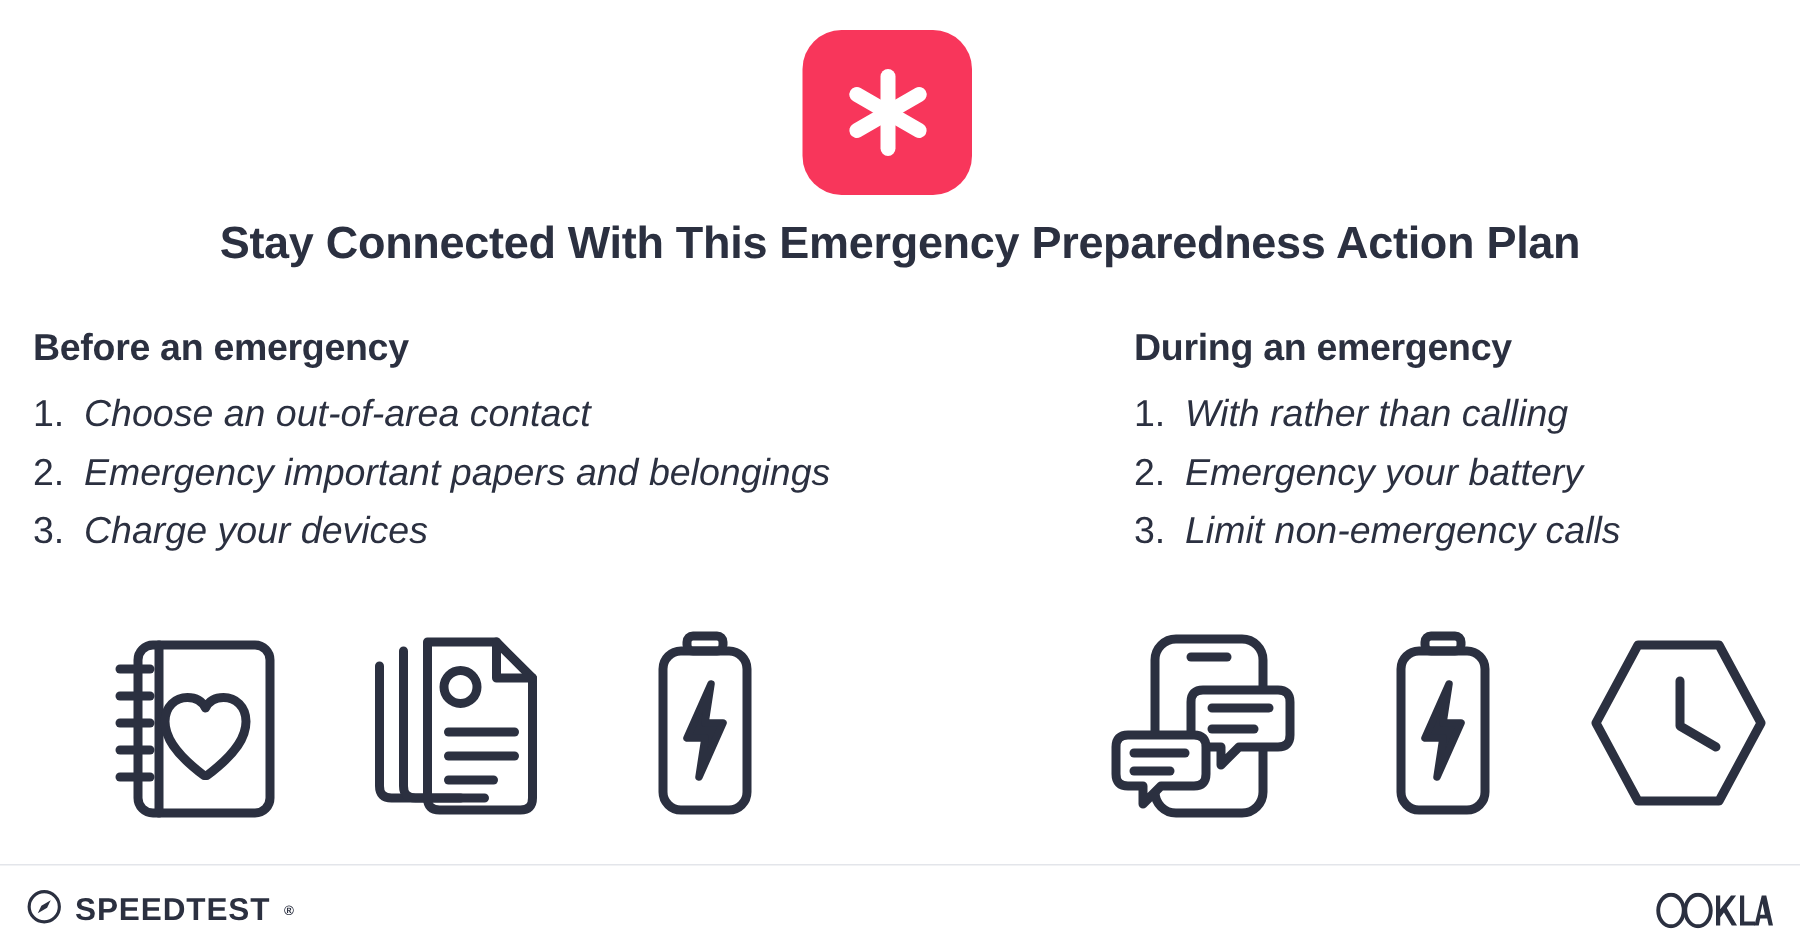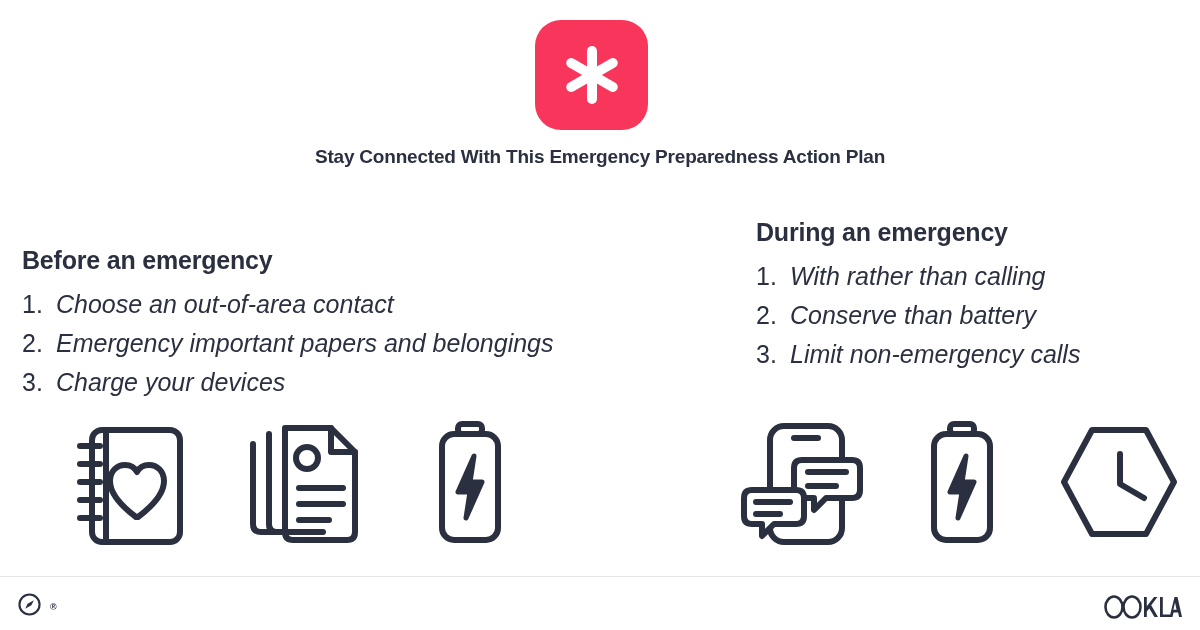--- a/index.html
+++ b/index.html
@@ -36,32 +36,32 @@
   }
   .badge svg { display: block; }
 
   
   .headline {
     position: absolute;
     left: 0;
     top: 146px;
     width: 1200px;
     text-align: center;
-    font-size: 19px;
+    font-size: 30px;
     font-weight: bold;
     letter-spacing: -0.2px;
     color: #2b3040;
   }
 
   
   .col {
     position: absolute;
     top: 218px;
   }
-  .col-left { left: 22px; width: 740px; margin-top: 28px; }
+  .col-left { left: 22px; width: 740px; }
   .col-right { left: 756px; width: 420px; }
 
   .col-title {
     font-size: 25px;
     font-weight: bold;
     color: #2b3040;
     margin-bottom: 10px;
     letter-spacing: -0.2px;
   }
   ol.items {
@@ -187,21 +187,21 @@
 
   <div class="col col-right">
     <div class="col-title">During an emergency</div>
     <ol class="items">
       <li>
         <span class="num">1.</span>
         <span class="txt">With rather than calling</span>
       </li>
       <li>
         <span class="num">2.</span>
-        <span class="txt">Conserve than battery</span>
+        <span class="txt">Emergency your battery</span>
       </li>
       <li>
         <span class="num">3.</span>
         <span class="txt">Limit non-emergency calls</span>
       </li>
     </ol>
   </div>
 
   <div class="icons icons-left">
     <div class="icon-cell">
@@ -267,20 +267,21 @@
 
   <div class="footer-rule"></div>
 
   <div class="brand">
     <span>
       <svg width="23" height="23" viewBox="0 0 24 24" aria-hidden="true">
         <circle cx="12" cy="12" r="10.5" fill="none" stroke="#2b3040" stroke-width="2.2"></circle>
         <path d="M16.5 7.5 L10 11.3 L7.5 16.5 L14 12.7 Z" fill="#2b3040"></path>
       </svg>
     </span>
+    <span class="brand-word">SPEEDTEST</span>
     <span class="brand-tm">®</span>
   </div>
 
   <div class="ookla">
     <span>
       <svg width="78" height="24" viewBox="0 0 78 24" aria-hidden="true">
         <g fill="none" stroke="#2b3040" stroke-width="2.6">
           <ellipse cx="10" cy="12" rx="8.5" ry="10.5"></ellipse>
           <ellipse cx="28" cy="12" rx="8.5" ry="10.5"></ellipse>
         </g>

